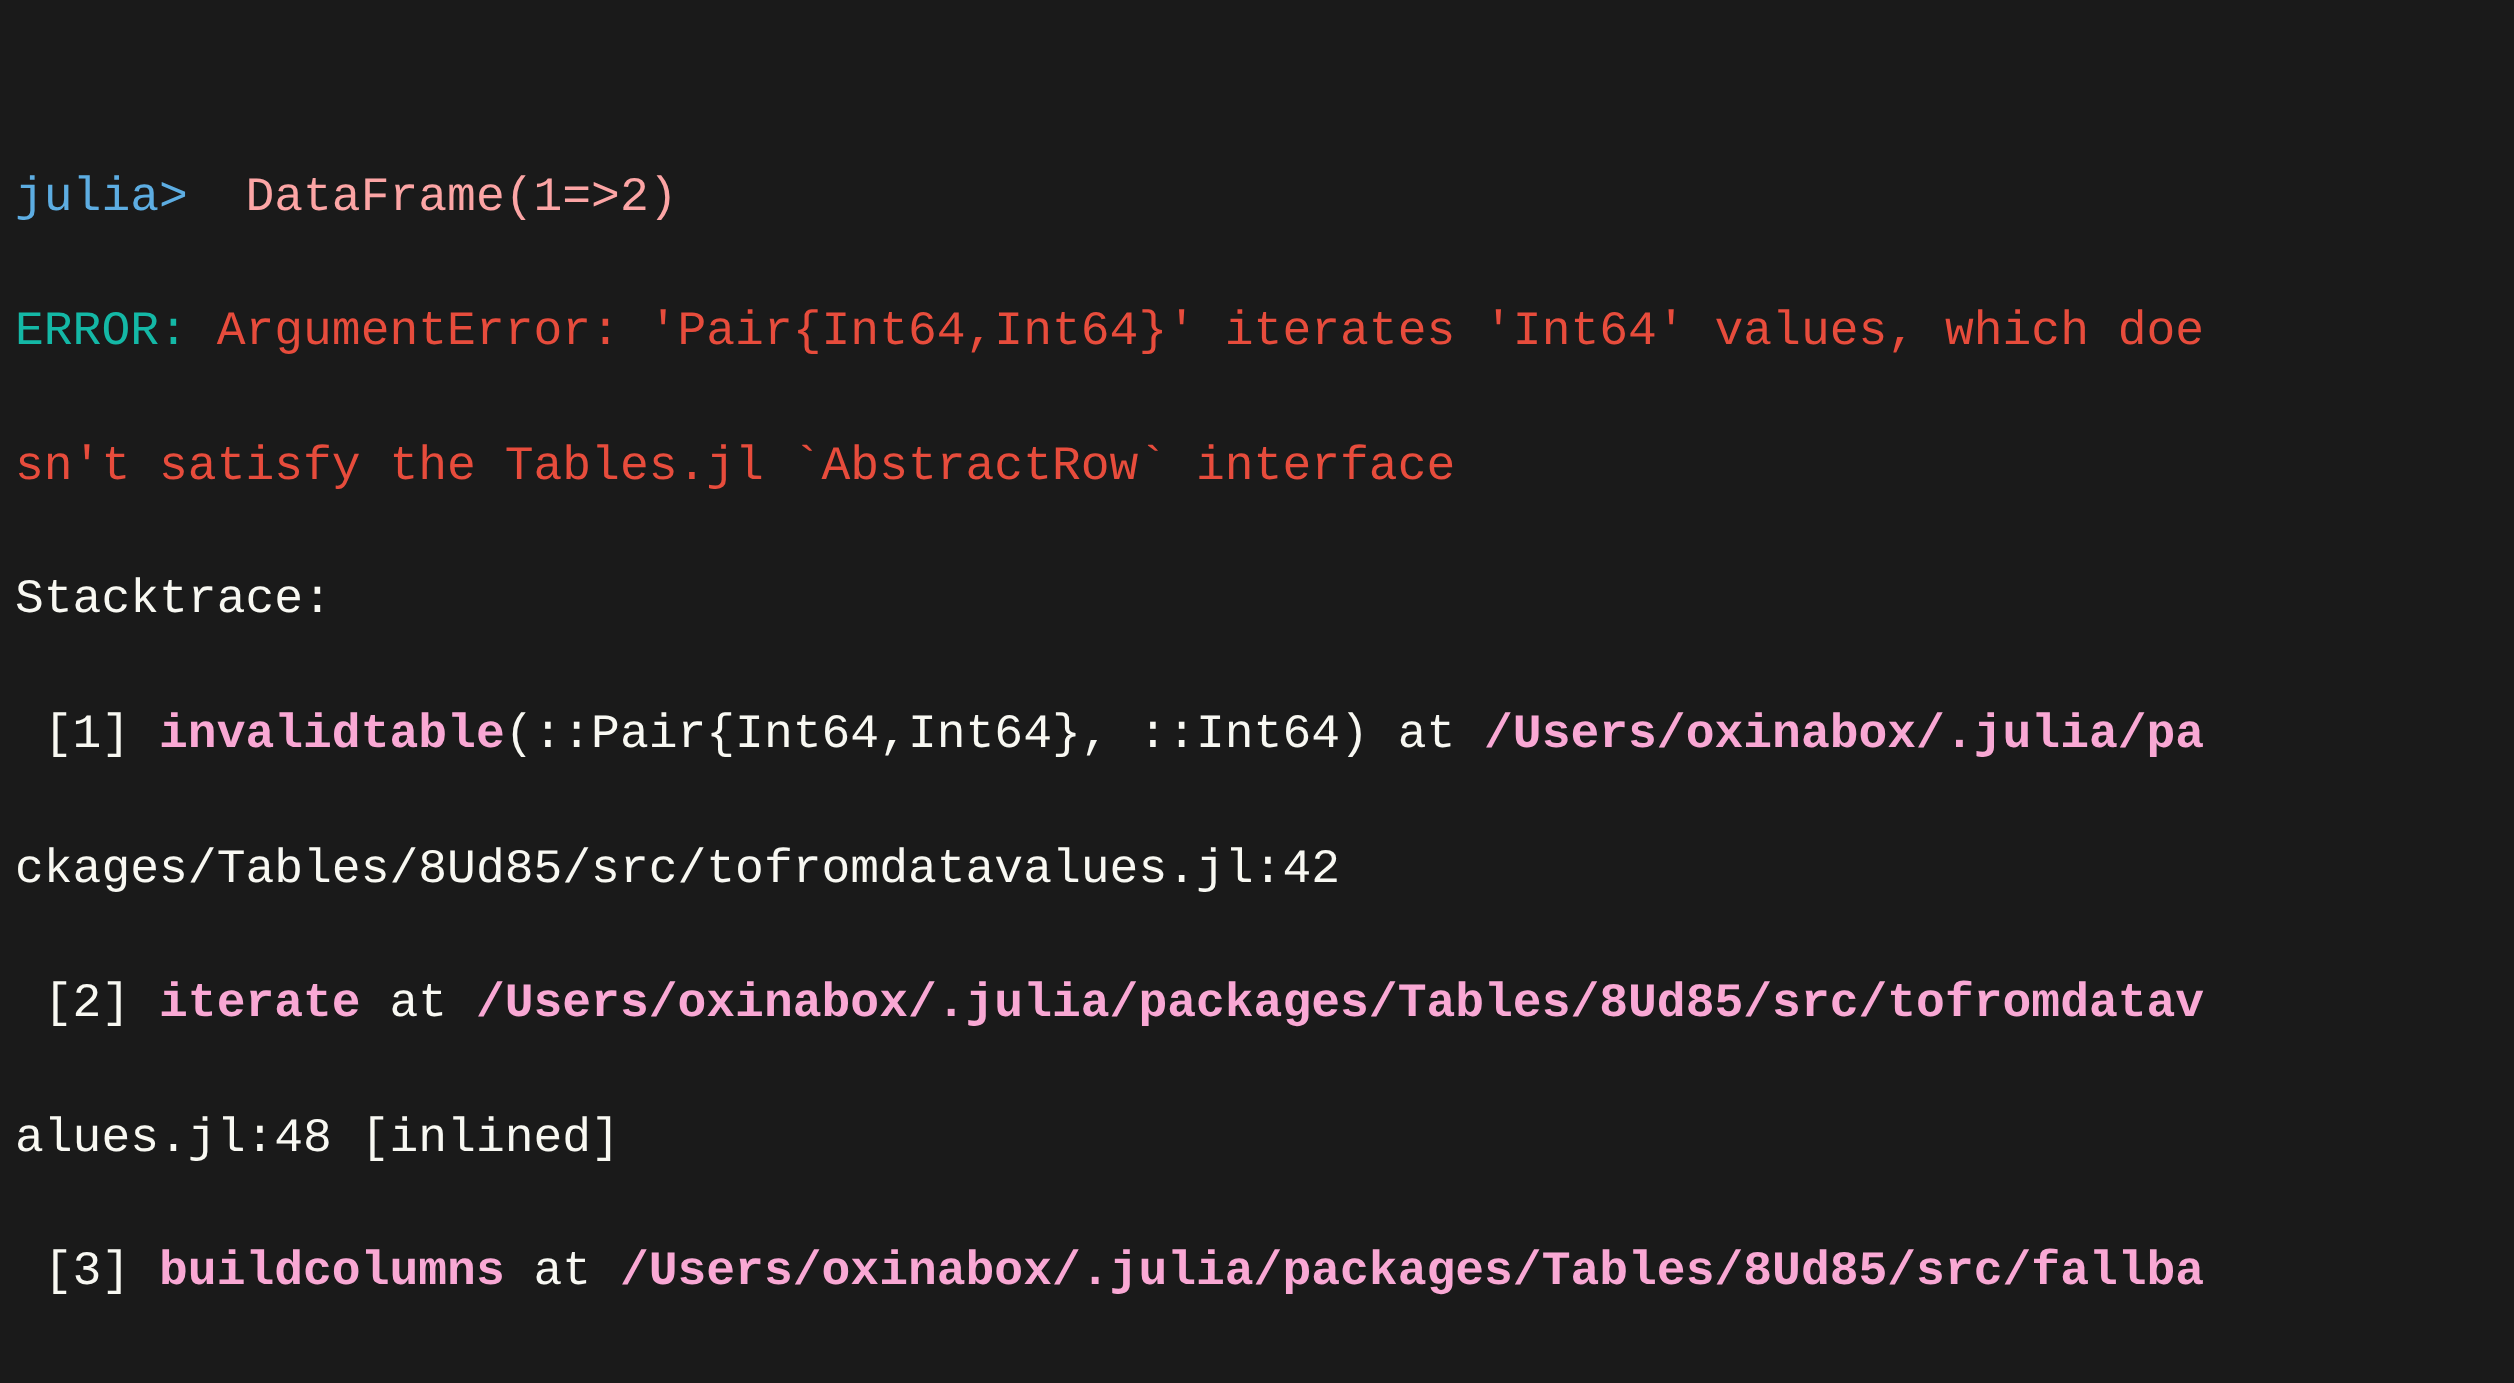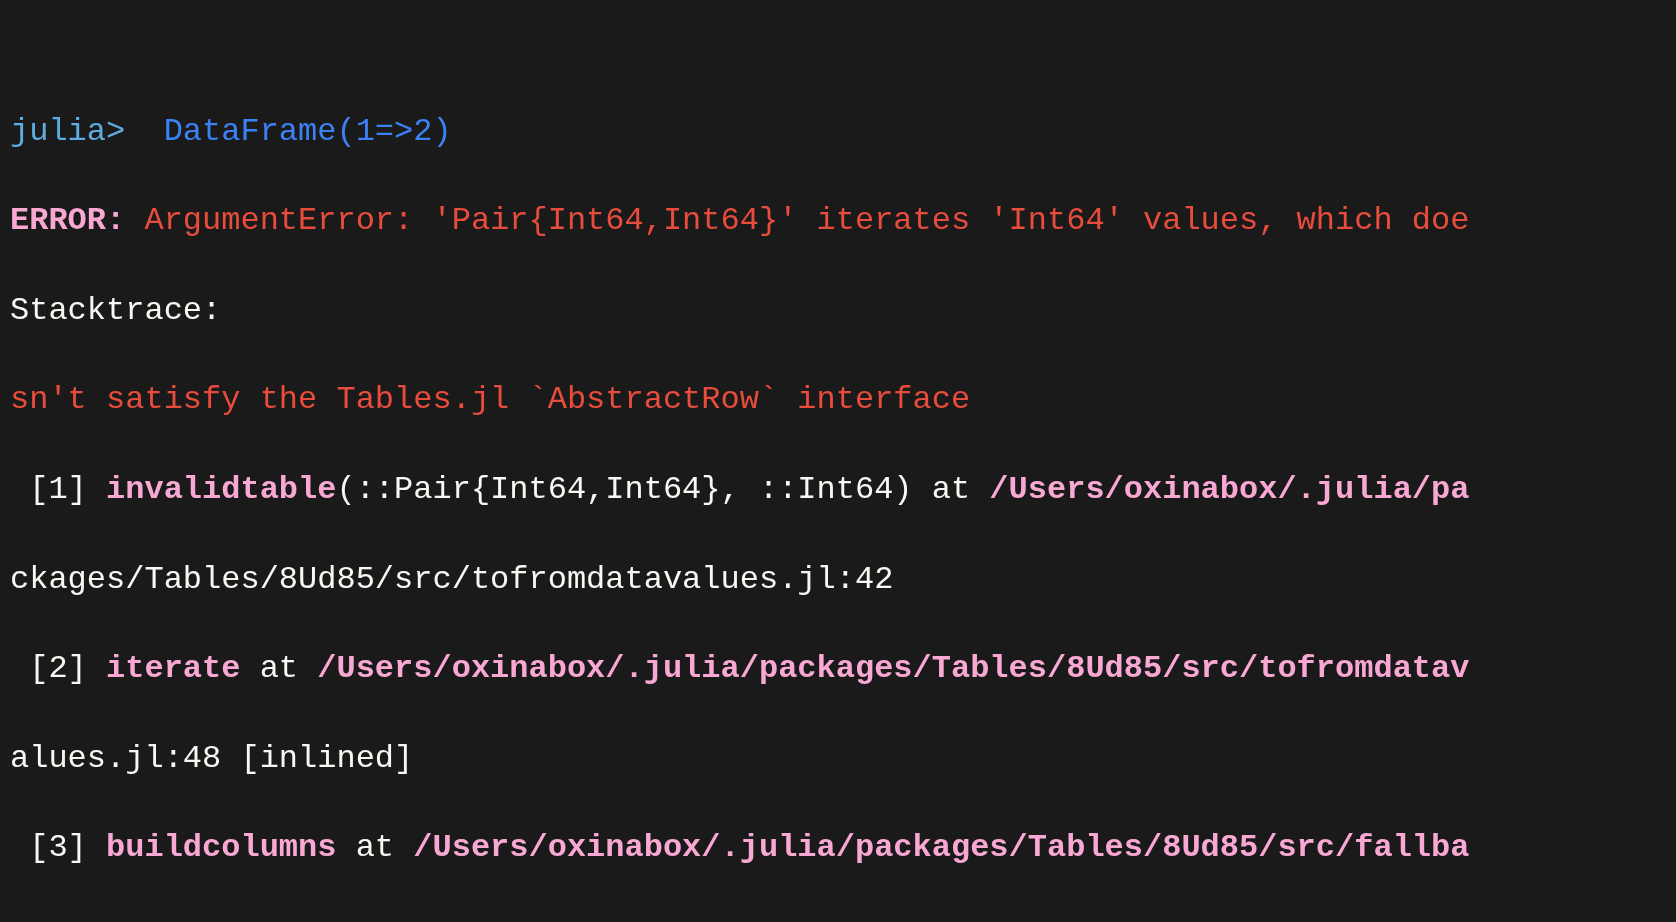--- a/index.html
+++ b/index.html
@@ -32,27 +32,27 @@
       color: #5dade2;
       font-weight: normal;
     }
 
     .prompt-arrow {
       color: #5dade2;
       font-weight: bold;
     }
 
     .command {
-      color: #3b82f6;
+      color: #fca5a5;
       text-align: center;
     }
 
     .error-label {
-      color: #f9a8d4;
-      font-weight: bold;
+      color: #14b8a6;
+      font-weight: normal;
     }
 
     .error-message {
       color: #e74c3c;
       margin-top: 41px;
     }
 
     .normal-text {
       color: #f8f8f2;
     }
@@ -65,22 +65,22 @@
     .line {
       display: block;
     }
   </style>
 </head>
 <body>
 
 <div class="terminal">
   <span class="line"><span class="prompt">julia&gt;</span><span class="prompt-arrow"> </span><span class="command"> DataFrame(1=&gt;2)</span></span>
 <span class="line"><span class="error-label">ERROR:</span><span class="error-message"> ArgumentError: 'Pair{Int64,Int64}' iterates 'Int64' values, which doe</span></span>
+<span class="line"><span class="error-message">sn't satisfy the Tables.jl `AbstractRow` interface</span></span>
 <span class="line"><span class="normal-text">Stacktrace:</span></span>
-<span class="line"><span class="error-message">sn't satisfy the Tables.jl `AbstractRow` interface</span></span>
 <span class="line"><span class="normal-text"> [1]</span><span class="bold-text"> invalidtable</span><span class="normal-text">(::Pair{Int64,Int64}, ::Int64)</span><span class="normal-text"> at </span><span class="bold-text">/Users/oxinabox/.julia/pa</span></span>
 <span class="line"><span class="normal-text">ckages/Tables/8Ud85/src/tofromdatavalues.jl:42</span></span>
 <span class="line"><span class="normal-text"> [2]</span><span class="bold-text"> iterate</span><span class="normal-text"> at </span><span class="bold-text">/Users/oxinabox/.julia/packages/Tables/8Ud85/src/tofromdatav</span></span>
 <span class="line"><span class="normal-text">alues.jl:48 [inlined]</span></span>
 <span class="line"><span class="normal-text"> [3]</span><span class="bold-text"> buildcolumns</span><span class="normal-text"> at </span><span class="bold-text">/Users/oxinabox/.julia/packages/Tables/8Ud85/src/fallba</span></span>
 <span class="line"><span class="normal-text">cks.jl:199 [inlined]</span></span>
 
 
 
 

